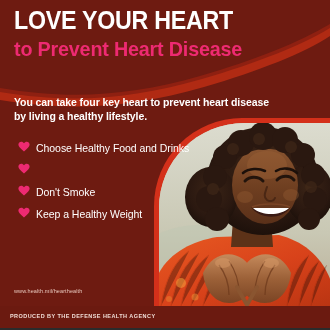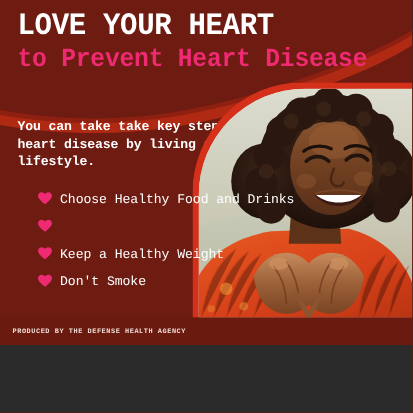--- a/index.html
+++ b/index.html
@@ -3,24 +3,24 @@
 <meta charset="utf-8">
 <style>
   html, body {
     margin: 0;
     padding: 0;
     background: #2b2b2b;
   }
   #poster {
     position: relative;
     width: 330px;
-    height: 276px;
+    height: 328px;
     overflow: hidden;
     background: #6E1B11;
-    font-family: Liberation Mono, monospace;
+    font-family: Liberation Sans, sans-serif;
     -webkit-font-smoothing: antialiased;
   }
 
   
   .wave-layer {
     position: absolute;
     left: 0; top: 0;
     width: 330px; height: 330px;
     pointer-events: none;
   }
@@ -67,21 +67,21 @@
     font-weight: bold;
     letter-spacing: -0.1px;
   }
 
   
   .steps {
     position: absolute;
     left: 14px;
     top: 136px;
     width: 210px;
-    margin: 16px;
+    margin: 4px;
     padding: 0;
     list-style: none;
     z-index: 3;
   }
   .step {
     position: relative;
     height: 22px;
     padding-left: 18px;
     color: #FFFFFF;
     font-size: 10.5px;
@@ -171,21 +171,21 @@
 
   <svg class="wave-layer" viewBox="0 0 330 330" preserveAspectRatio="none">
     <path d="M0,330 L0,88 C70,100 130,96 200,76 C255,60 300,42 330,24 L330,330 Z" fill="#8E2011"></path>
     <path d="M0,330 L0,92 C72,104 132,99 202,79 C257,63 302,45 330,28 L330,330 Z" fill="#B02A13"></path>
     <path d="M0,330 L0,100 C74,112 134,107 204,87 C259,71 304,53 330,36 L330,330 Z" fill="#6E1B11"></path>
   </svg>
 
   <div class="headline">LOVE YOUR HEART</div>
   <div class="subhead">to Prevent Heart Disease</div>
 
-  <div class="intro">You can take take key steps to prevent heart disease by living a healthy lifestyle.</div>
+  <div class="intro">You can take four key heart to prevent heart disease by living a healthy lifestyle.</div>
 
   <div class="photo-wrap">
     <div class="photo-ring">
       <div class="photo-inner">
         <svg class="photo-art" width="171" height="183" viewBox="0 0 171 183">
           <defs>
             <linearGradient id="bgw" x1="0" y1="0" x2="0" y2="1">
               <stop offset="0%" stop-color="#DCDCCF"></stop>
               <stop offset="60%" stop-color="#C9C8B4"></stop>
               <stop offset="100%" stop-color="#B9AE97"></stop>
@@ -318,29 +318,29 @@
             <path d="M6 10.4 C2.2 7.4 0.4 5.6 0.4 3.6 C0.4 1.9 1.7 0.7 3.3 0.7 C4.4 0.7 5.4 1.3 6 2.2 C6.6 1.3 7.6 0.7 8.7 0.7 C10.3 0.7 11.6 1.9 11.6 3.6 C11.6 5.6 9.8 7.4 6 10.4 Z" fill="#EE2A72"></path>
           </svg>
       </span>
     </li>
     <li class="step">
       <span class="heart-bullet">
         <svg width="12" height="11" viewBox="0 0 12 11">
             <path d="M6 10.4 C2.2 7.4 0.4 5.6 0.4 3.6 C0.4 1.9 1.7 0.7 3.3 0.7 C4.4 0.7 5.4 1.3 6 2.2 C6.6 1.3 7.6 0.7 8.7 0.7 C10.3 0.7 11.6 1.9 11.6 3.6 C11.6 5.6 9.8 7.4 6 10.4 Z" fill="#EE2A72"></path>
           </svg>
       </span>
-      <span>Keep a Healthy Weight</span>
+      <span>Don't Smoke</span>
     </li>
     <li class="step">
       <span class="heart-bullet">
         <svg width="12" height="11" viewBox="0 0 12 11">
             <path d="M6 10.4 C2.2 7.4 0.4 5.6 0.4 3.6 C0.4 1.9 1.7 0.7 3.3 0.7 C4.4 0.7 5.4 1.3 6 2.2 C6.6 1.3 7.6 0.7 8.7 0.7 C10.3 0.7 11.6 1.9 11.6 3.6 C11.6 5.6 9.8 7.4 6 10.4 Z" fill="#EE2A72"></path>
           </svg>
       </span>
-      <span>Don't Smoke</span>
+      <span>Keep a Healthy Weight</span>
     </li>
   </ul>
 
   <div class="url">www.health.mil/hearthealth</div>
 
   <div class="footer">
     <div class="footer-text">PRODUCED BY THE DEFENSE HEALTH AGENCY</div>
   </div>
 
 </div>

